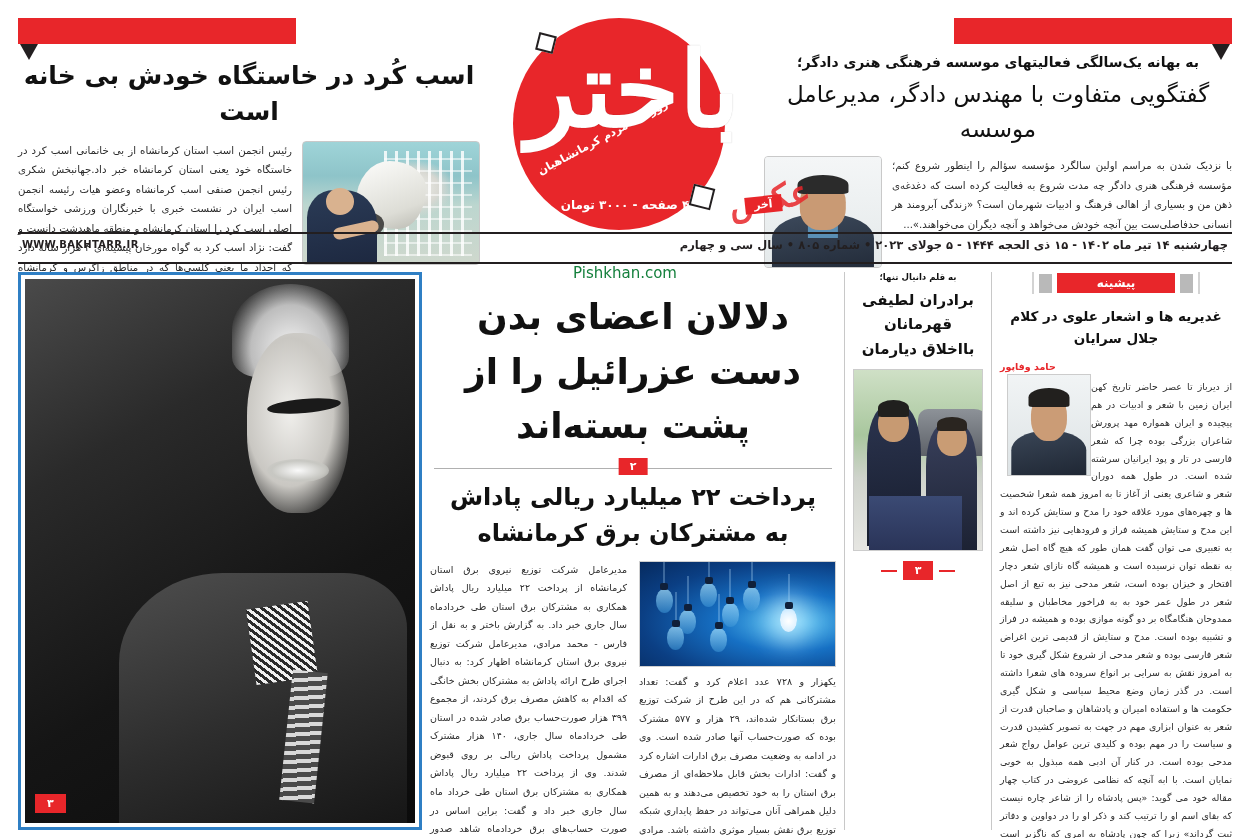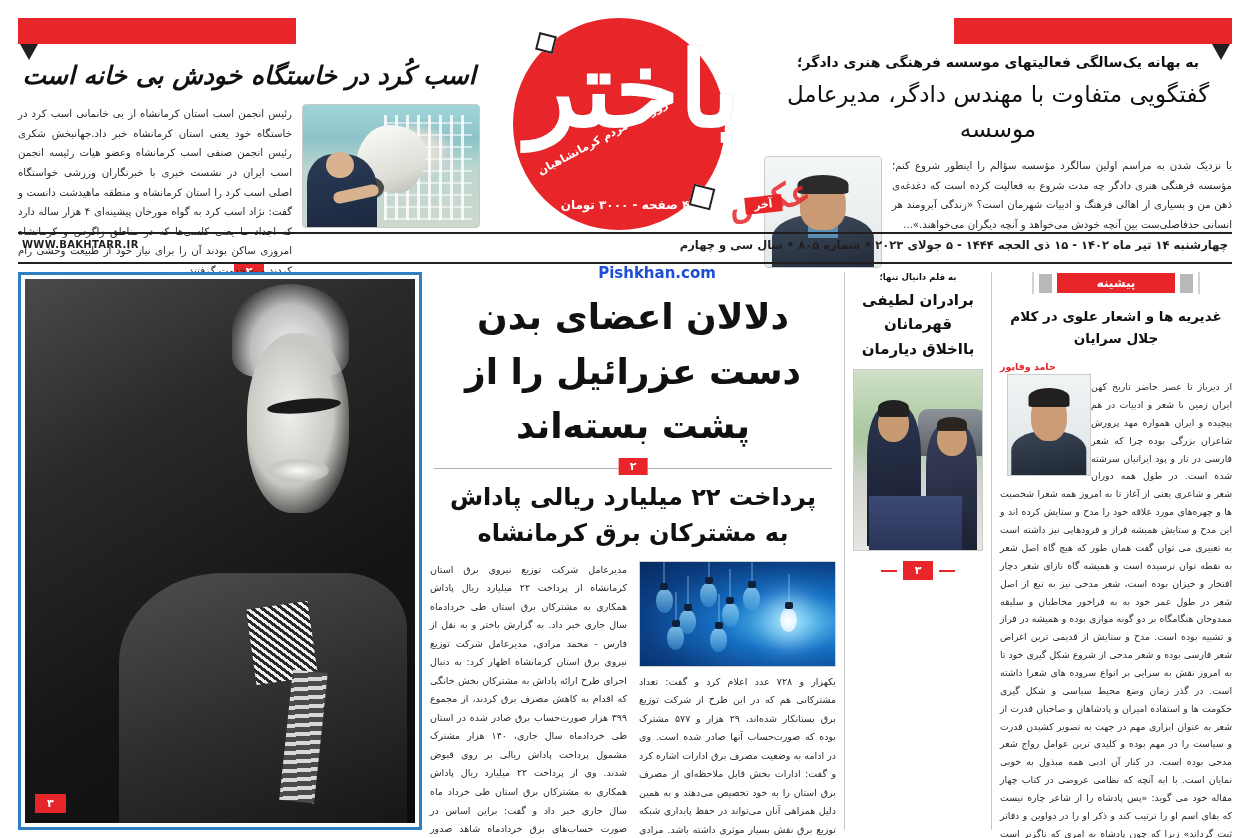--- a/index.html
+++ b/index.html
@@ -61,21 +61,20 @@
   .logo-dot.d1 { left: 196px; top: 176px; }
   .logo-dot.d2 { left: 42px; top: 24px; width: 18px; height: 18px; }
 
   
   .art-topleft { position: absolute; left: 18px; top: 58px; width: 462px; }
   .art-topright { position: absolute; right: 18px; top: 52px; width: 468px; }
 
   .hl-xl {
     font-size: 25px; font-weight: 700; color: #111; line-height: 1.45;
     text-align: center;
-    font-style: italic;
   }
   .kicker { font-size: 14px; font-weight: 700; color: #111; text-align: center; line-height: 1.5; }
   .hl-lg { font-size: 23px; font-weight: 400; color: #111; text-align: center; line-height: 1.5; margin-top: 4px;}
 
   .body-wrap { display: flex; gap: 10px; margin-top: 10px; align-items: flex-start; }
   .bodytext {
     flex: 1; font-size: 10.2px; line-height: 1.92; color: #2b2b2b;
     text-align: justify; position: relative;
   }
   .photo {
@@ -152,21 +151,21 @@
     padding: 2px 9px; transform: rotate(-6deg);
   }
   .watermark-red {
     position: absolute; right: 440px; top: 178px;
     color: #e8262a; font-size: 34px; font-weight: 700; opacity: .85;
     font-family: "DejaVu Serif", serif; transform: rotate(-10deg);
     pointer-events: none;
   }
   .watermark-pishkhan {
     position: absolute; left: 50%; transform: translateX(-50%); top: 264px;
-    color: #1d4ed8; font-size: 15px; font-weight: 700; direction: ltr; margin-left: 32px;
+    color: #15803d; font-size: 15px; font-weight: 400; direction: ltr;
   }
 
   
   .main { position: absolute; left: 18px; right: 18px; top: 272px; bottom: 8px; display: flex; gap: 8px; }
 
   
   .col-editorial { width: 232px; flex: none; position: relative; }
   .ed-badge-row { display: flex; align-items: center; justify-content: center; gap: 5px; }
   .ed-badge { background: #e8262a; color: #fff; font-size: 12px; font-weight: 700; padding: 3px 40px; }
   .gblock { width: 13px; height: 19px; background: #b9b9b9; }

